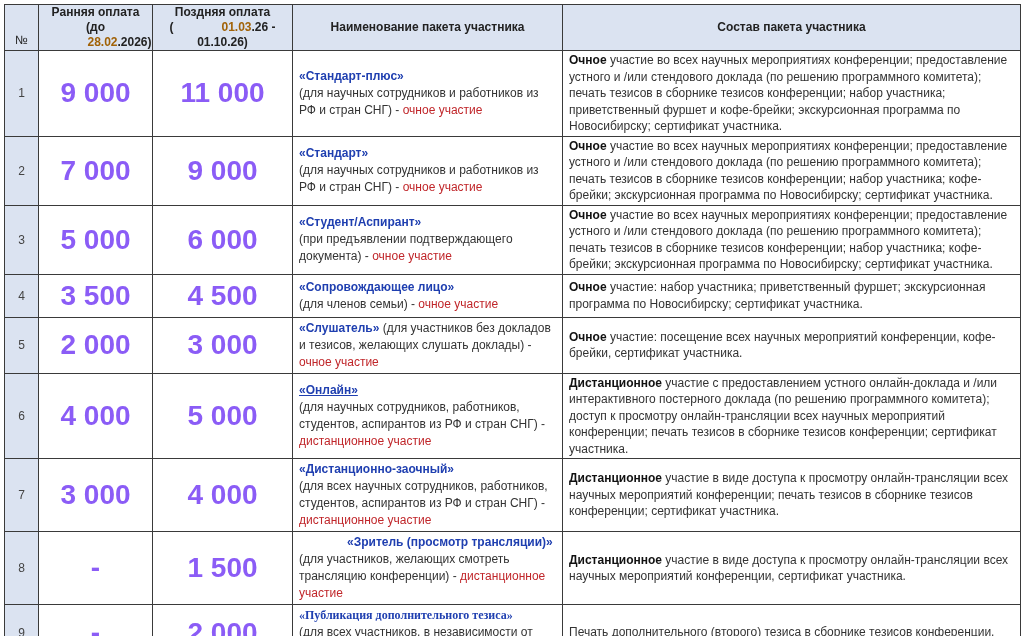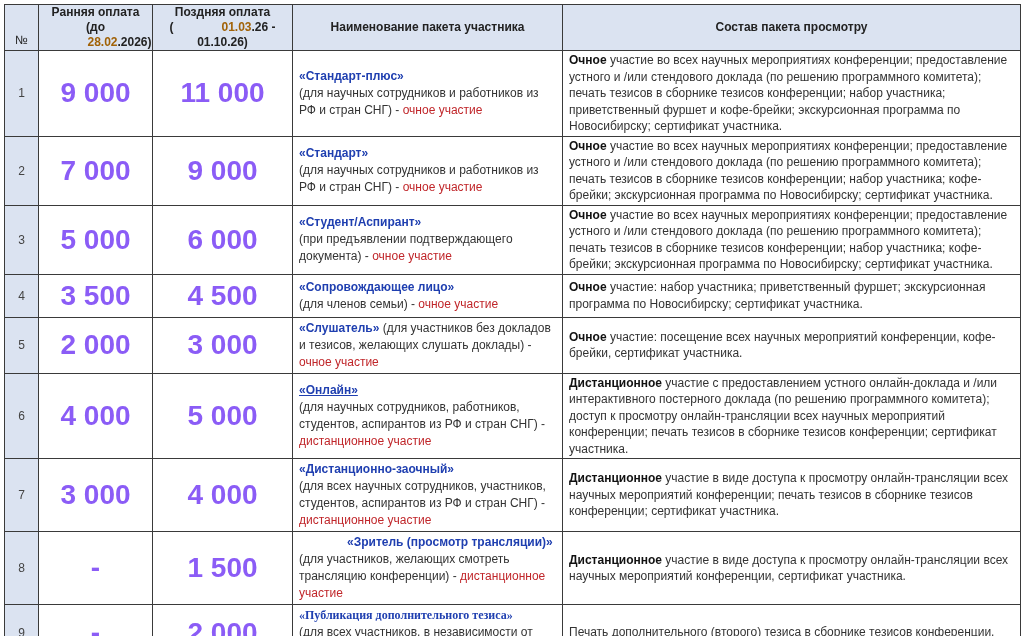--- a/index.html
+++ b/index.html
@@ -33,21 +33,21 @@
       <th class="num">№</th>
       <th>
         <div>Ранняя оплата</div>
         <div><span>(до </span><span class="red">28.02</span><span>.2026)</span></div>
       </th>
       <th>
         <div>Поздняя оплата</div>
         <div><span>(</span><span class="red">01.03</span><span>.26 - 01.10.26)</span></div>
       </th>
       <th>Наименование пакета участника</th>
-      <th>Состав пакета просмотру</th>
+      <th>Состав пакета участника</th>
     </tr>
   </thead>
   <tbody id="rows">
       <tr style="height: 83px;">
     <td class="num">1</td>
     <td class="price">9 000</td>
     <td class="price">11 000</td>
     <td class="name"><span class="title" style="display: block;">«Стандарт-плюс»</span><span></span><span>(для научных сотрудников и работников из РФ и стран СНГ) - </span><span class="mode">очное участие</span></td>
     <td class="desc"><b>Очное</b><span> участие во всех научных мероприятиях конференции; предоставление устного и /или стендового доклада (по решению программного комитета); печать тезисов в сборнике тезисов конференции; набор участника; приветственный фуршет и кофе-брейки; экскурсионная программа по Новосибирску; сертификат участника.</span></td>
   </tr>
@@ -83,21 +83,21 @@
     <td class="num">6</td>
     <td class="price">4 000</td>
     <td class="price">5 000</td>
     <td class="name"><span class="title" style="display: block; text-decoration: underline;">«Онлайн»</span><span></span><span>(для научных сотрудников, работников, студентов, аспирантов из РФ и стран СНГ) - </span><span class="mode">дистанционное участие</span></td>
     <td class="desc"><b>Дистанционное</b><span> участие с предоставлением устного онлайн-доклада и /или интерактивного постерного доклада (по решению программного комитета); доступ к просмотру онлайн-трансляции всех научных мероприятий конференции; печать тезисов в сборнике тезисов конференции; сертификат участника.</span></td>
   </tr>
       <tr style="height: 68px;">
     <td class="num">7</td>
     <td class="price">3 000</td>
     <td class="price">4 000</td>
-    <td class="name"><span class="title" style="display: block;">«Дистанционно-заочный»</span><span></span><span>(для всех научных сотрудников, участников, студентов, аспирантов из РФ и стран СНГ) - </span><span class="mode">дистанционное участие</span></td>
+    <td class="name"><span class="title" style="display: block;">«Дистанционно-заочный»</span><span></span><span>(для всех научных сотрудников, работников, студентов, аспирантов из РФ и стран СНГ) - </span><span class="mode">дистанционное участие</span></td>
     <td class="desc"><b>Дистанционное</b><span> участие в виде доступа к просмотру онлайн-трансляции всех научных мероприятий конференции; печать тезисов в сборнике тезисов конференции; сертификат участника.</span></td>
   </tr>
       <tr style="height: 68px;">
     <td class="num">8</td>
     <td class="price">-</td>
     <td class="price">1 500</td>
     <td class="name"><span class="title" style="display: block; margin-left: 48px;">«Зритель (просмотр трансляции)»</span><span></span><span>(для участников, желающих смотреть трансляцию конференции) - </span><span class="mode">дистанционное участие</span></td>
     <td class="desc"><b>Дистанционное</b><span> участие в виде доступа к просмотру онлайн-трансляции всех научных мероприятий конференции, сертификат участника.</span></td>
   </tr>
       <tr style="height: 55px;">

